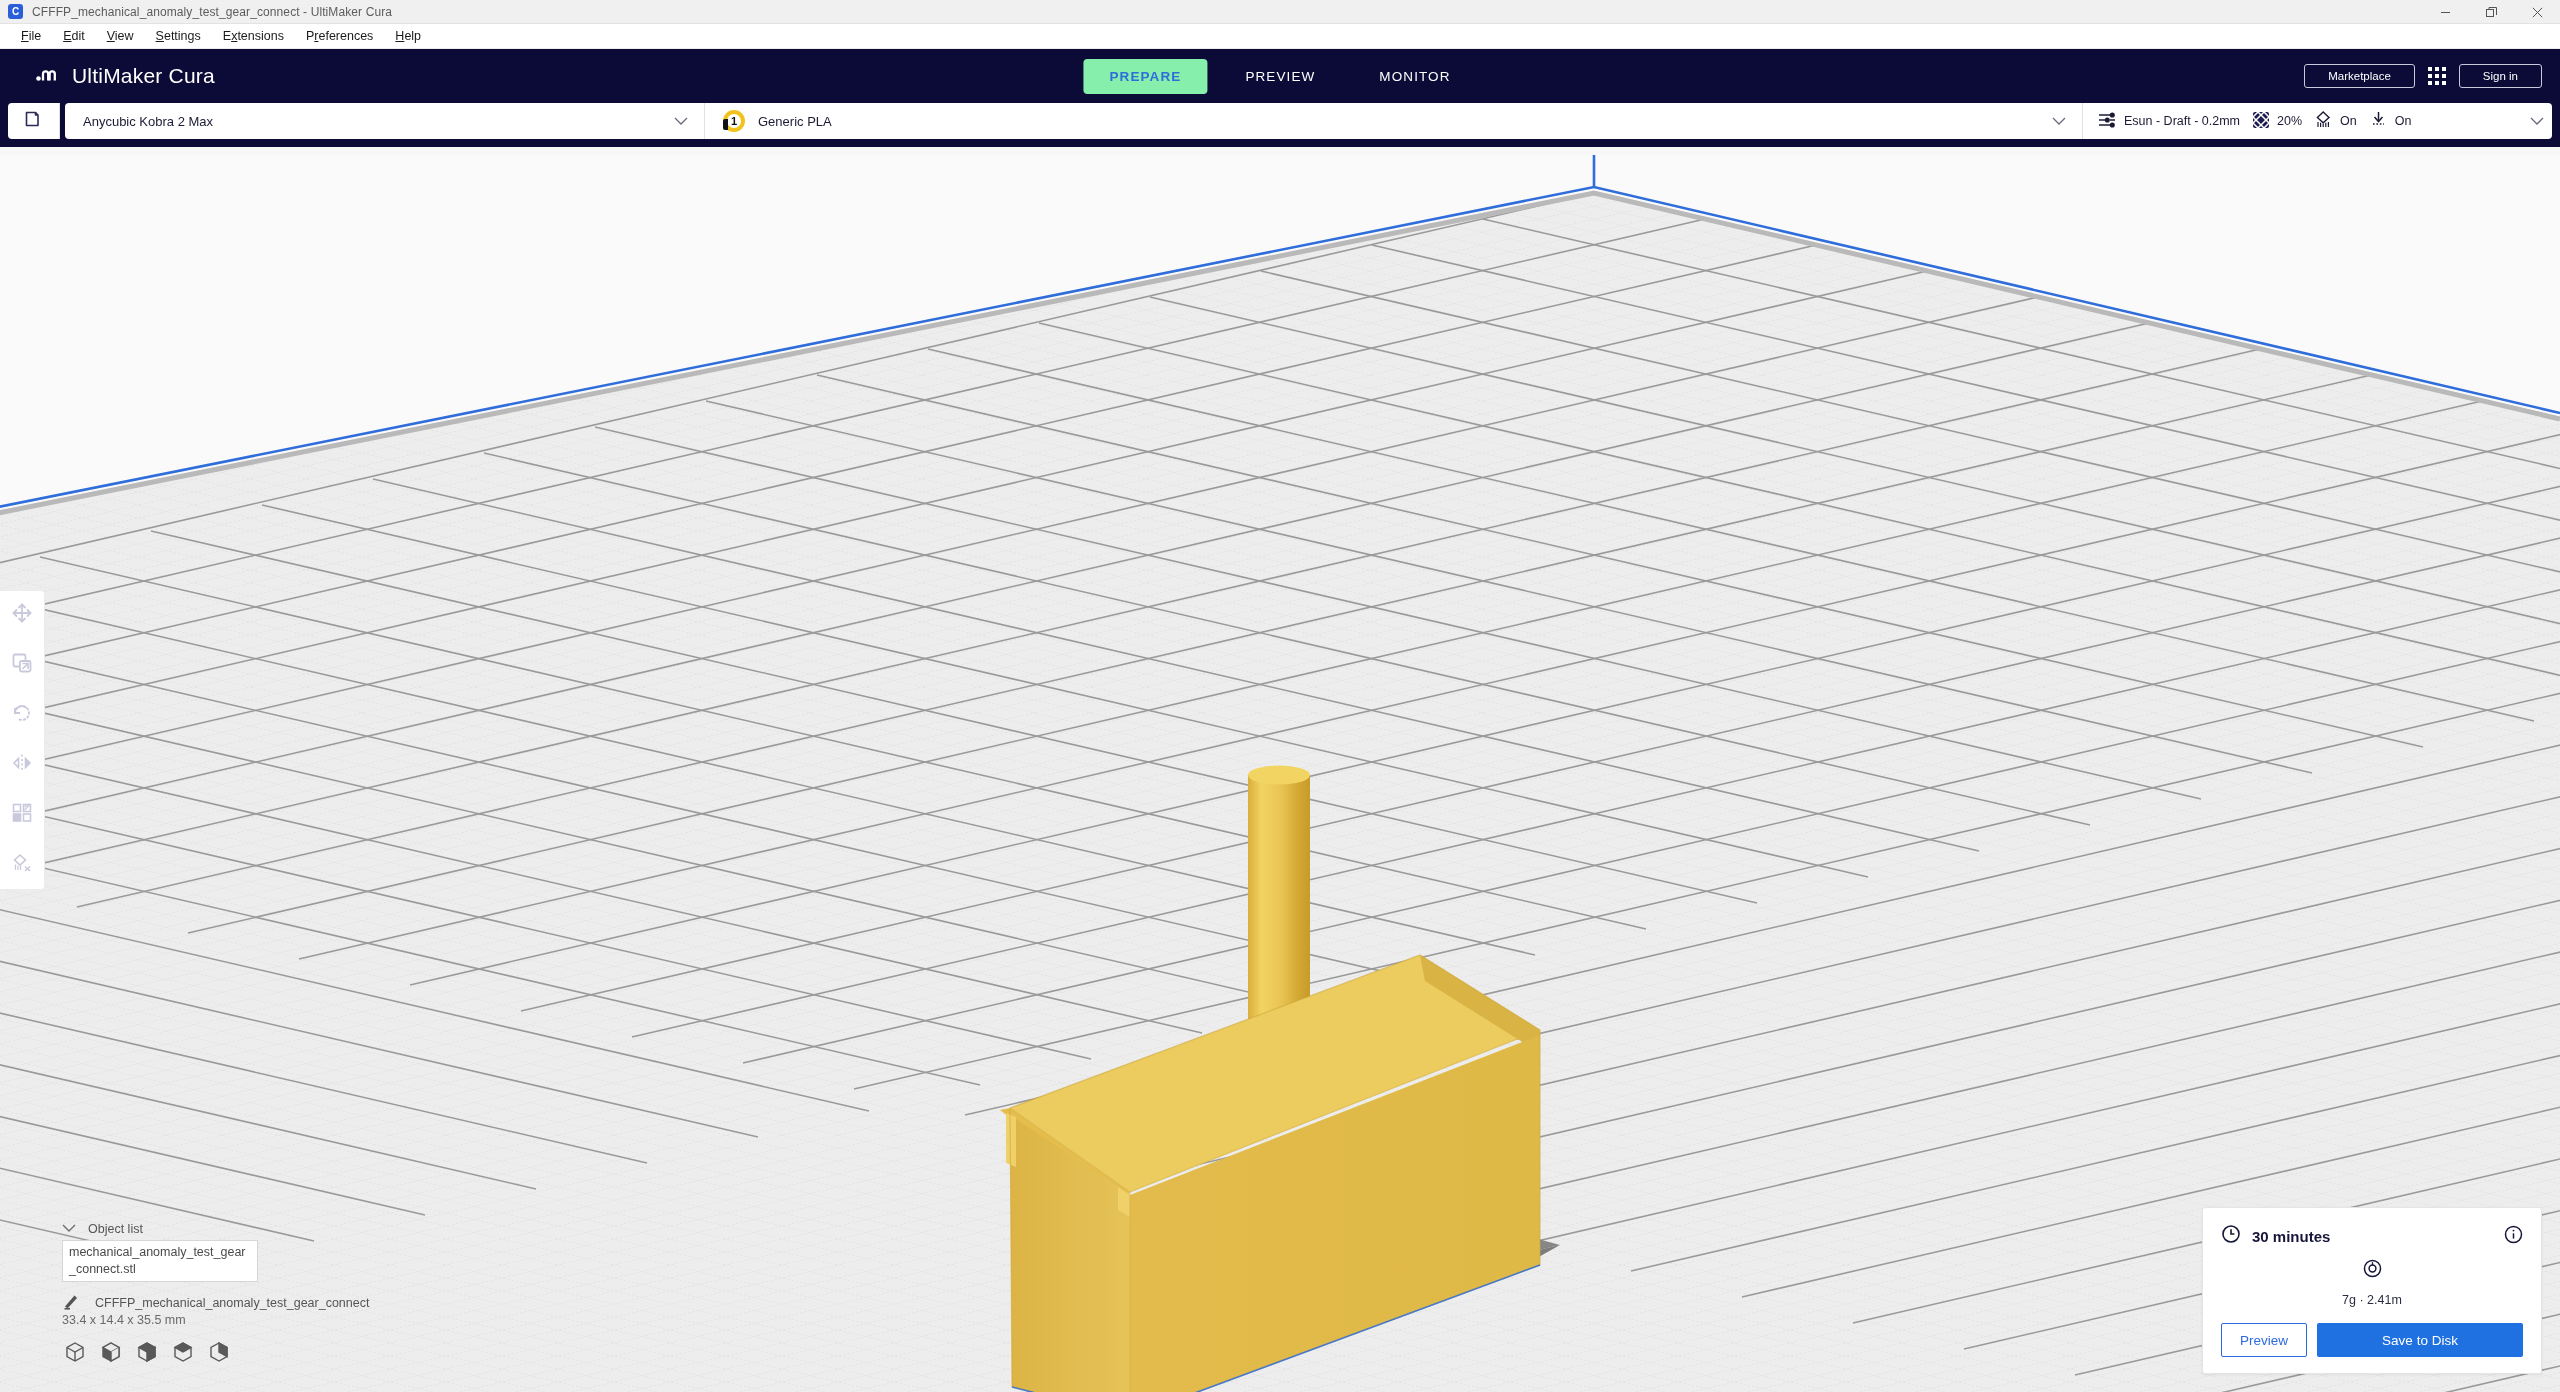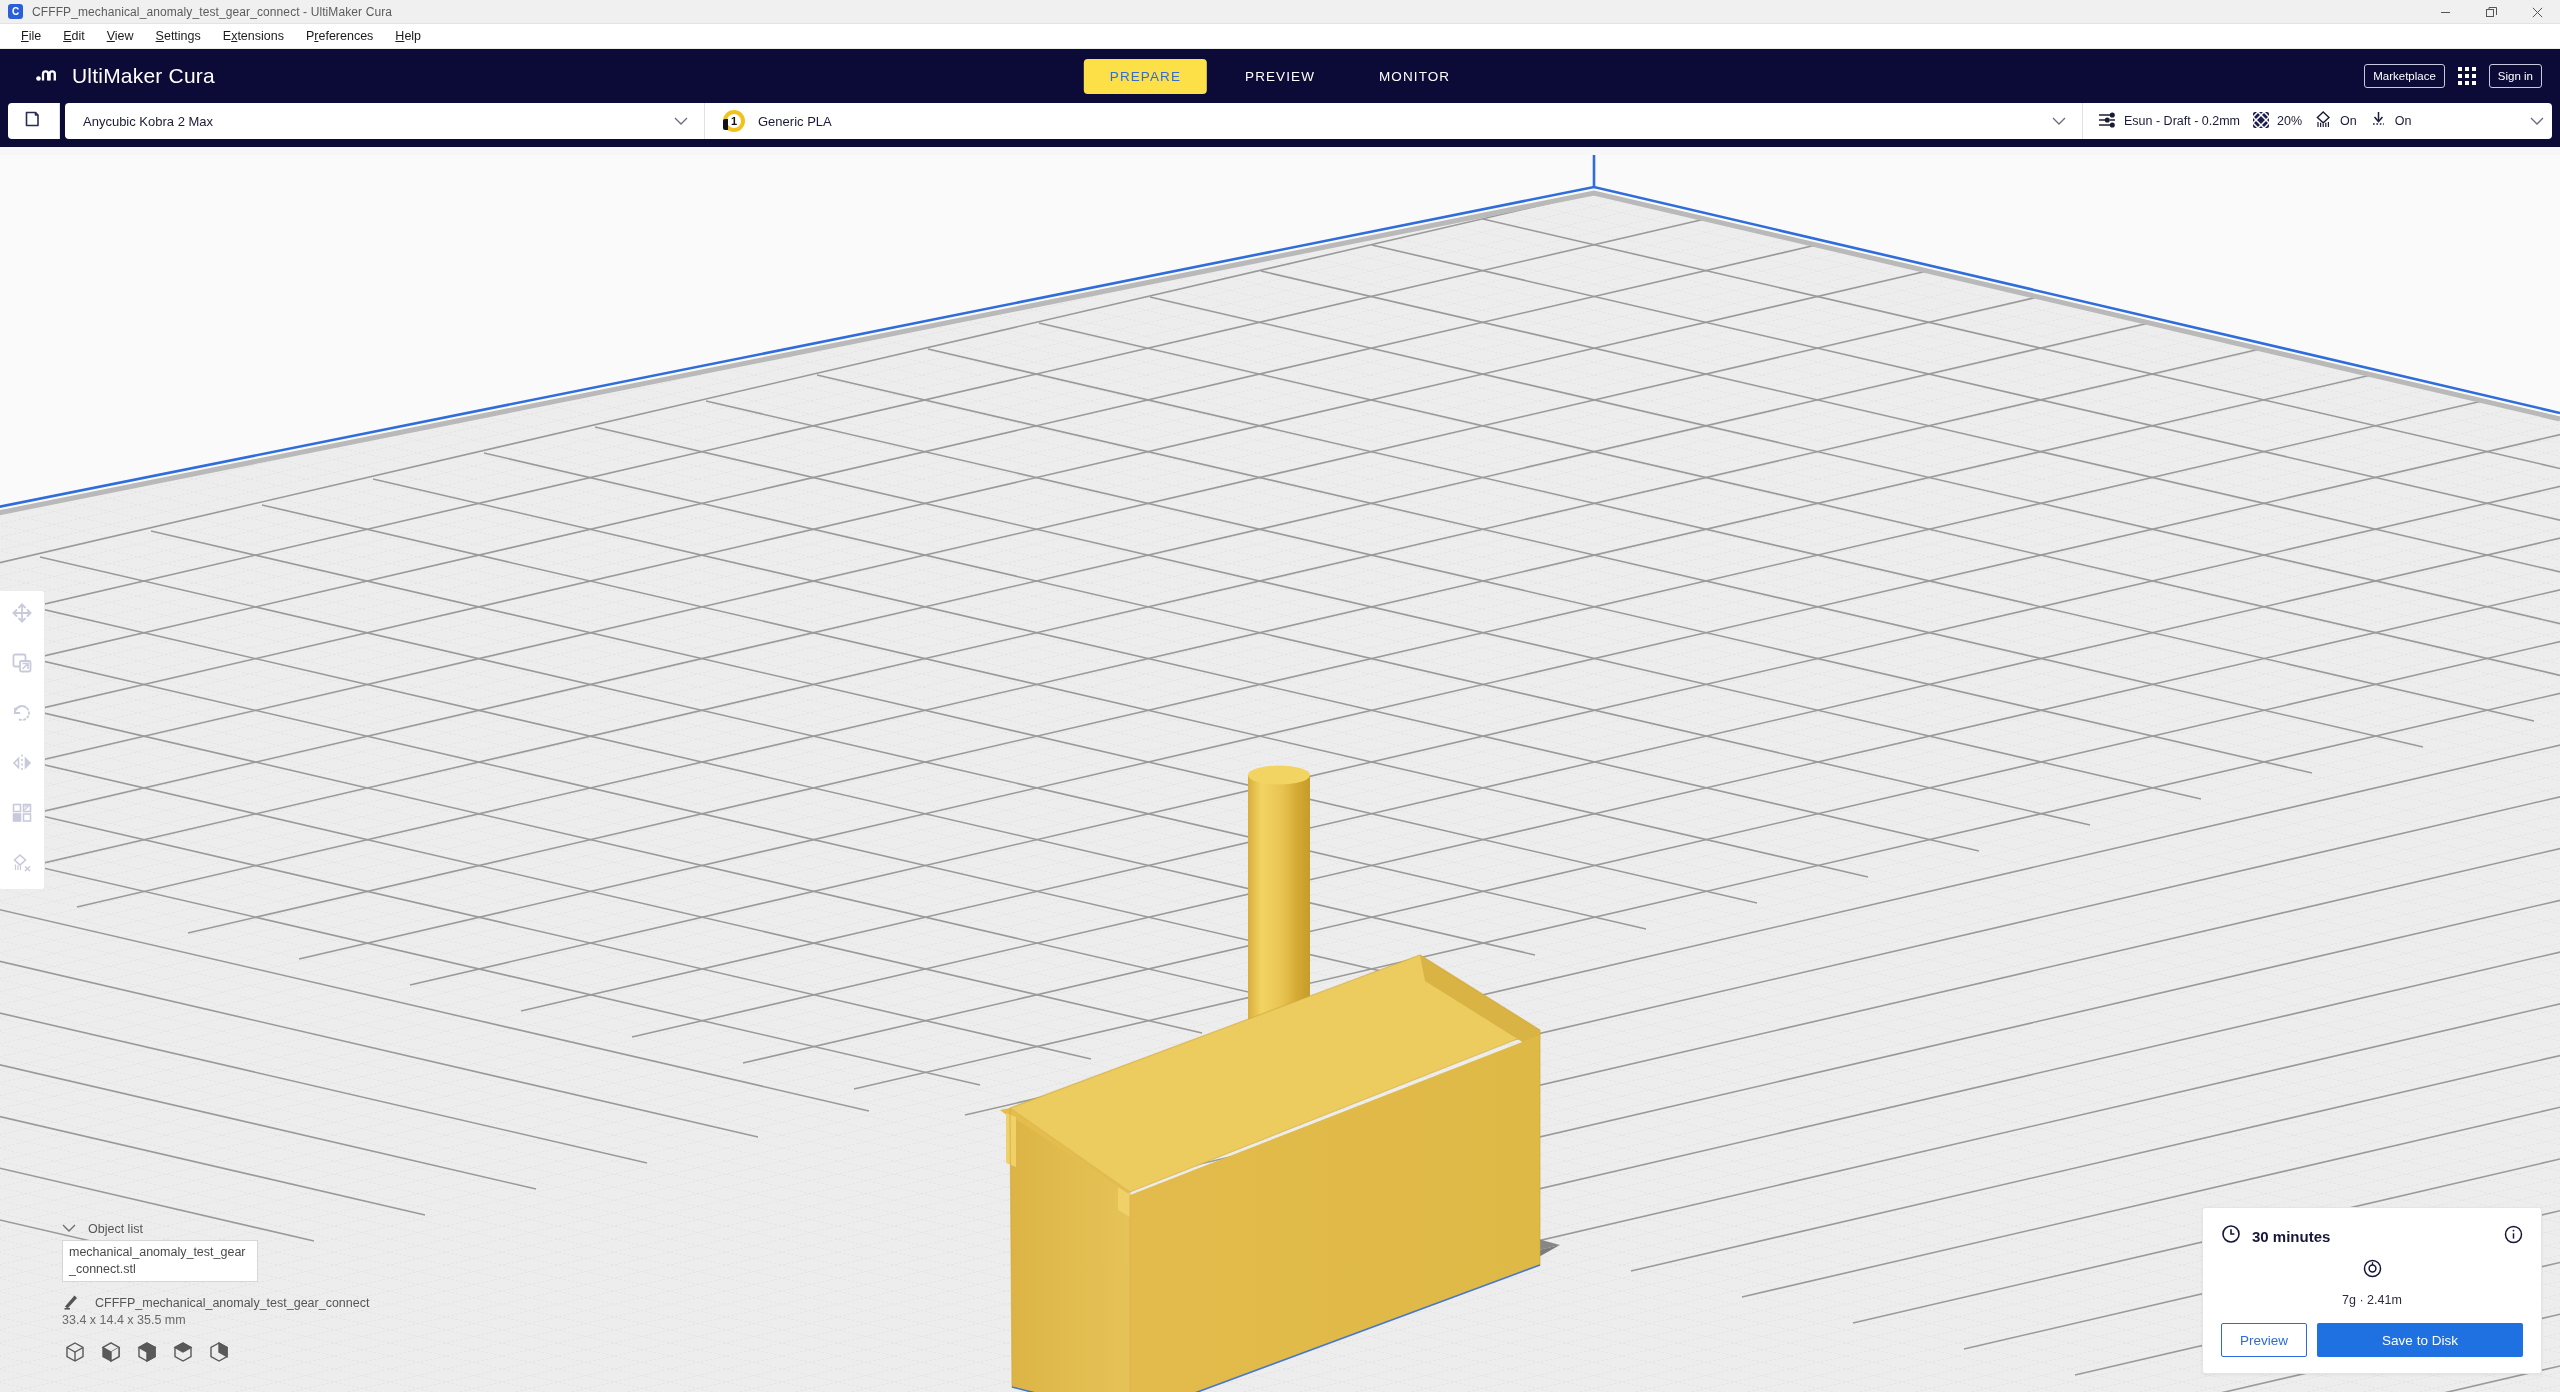--- a/index.html
+++ b/index.html
@@ -52,26 +52,26 @@
   .brand-text { color: #fff; font-size: 21px; letter-spacing: .2px; font-weight: 400; }
 
   .tabs {
     position: absolute; left: 50%; transform: translateX(-50%);
     display: flex; align-items: center; height: 100%;
   }
   .tab {
     font-size: 13.5px; letter-spacing: 1.1px; color: #ffffff;
     padding: 10px 26px; border-radius: 4px; margin: 0 6px;
   }
-  .tab.active { background: #fde047; color: #2f6ddb; font-weight: 400; }
+  .tab.active { background: #86efac; color: #2f6ddb; font-weight: 700; }
 
   .topright { position: absolute; right: 18px; display: flex; align-items: center; gap: 13px; }
   .pill {
     border: 1px solid #c8c9dd; border-radius: 3px; color: #ffffff;
-    font-size: 11.5px; padding: 4px 8px; background: transparent; line-height: 1.25;
+    font-size: 11.5px; padding: 4px 23px; background: transparent; line-height: 1.25;
   }
   .grid-dots { display: grid; grid-template-columns: repeat(3,4px); grid-gap: 3px; }
   .grid-dots i { width: 4px; height: 4px; background: #fff; display: block; }
 
   
   .configbar {
     height: 44px; background: #0c0b38;
     display: flex; align-items: stretch; padding: 0 8px 8px 8px;
     position: relative;
   }

